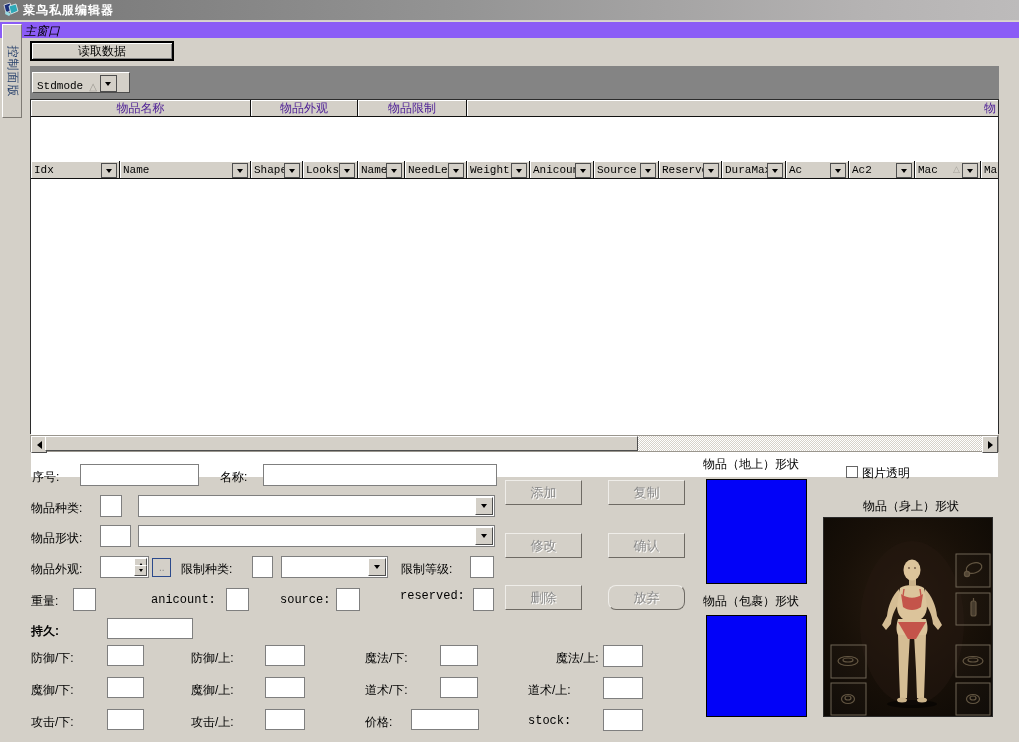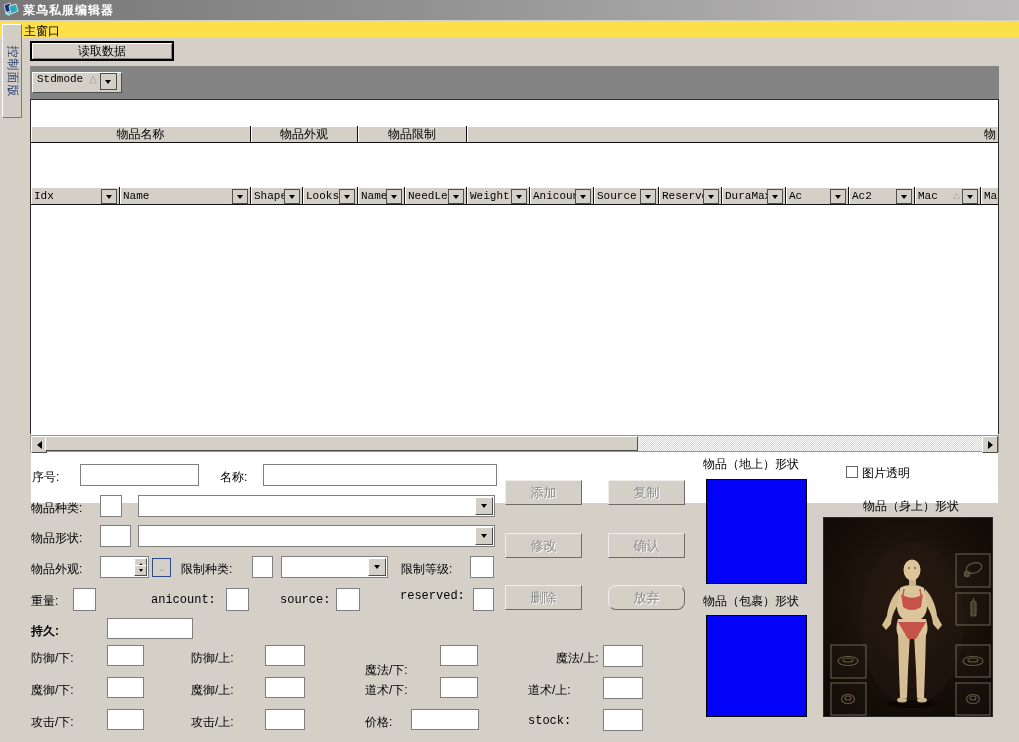--- a/index.html
+++ b/index.html
@@ -7,52 +7,52 @@
   .screen{position:relative;width:1019px;height:742px;background:#d4d0c8;overflow:hidden;}
 
   
   .titlebar{position:absolute;left:0;top:0;width:1019px;height:20px;
     background:linear-gradient(90deg,#777777,#949494 45%,#b5b3b3 85%,#bdbbbb);
     display:flex;align-items:center;}
   .appicon{width:16px;height:16px;margin-left:3px;display:inline-block;}
   .titletext{color:#ffffff;font-size:12px;font-weight:bold;margin-left:4px;letter-spacing:1px;}
 
   
-  .menubar{position:absolute;left:0;top:21px;width:1019px;height:16px;background:#fde047;
-    border-top:1px solid #d9d6cf;}
+  .menubar{position:absolute;left:0;top:21px;width:1019px;height:16px;background:#8b5cf6;
+    border-top:1px solid #d9d6cf;font-style:italic;}
   .menuitem{position:absolute;left:24px;top:1px;font-size:12px;color:#000;}
 
   
   .sidetab{position:absolute;left:2px;top:24px;width:18px;height:92px;background:#d2cec6;
     border-top:1px solid #fff;border-left:1px solid #fff;border-right:1px solid #7e7a74;border-bottom:1px solid #7e7a74;
     display:flex;align-items:center;justify-content:center;}
   .sidetab-text{display:block;transform:rotate(90deg);white-space:nowrap;font-size:12px;color:#27406b;letter-spacing:1px;}
 
   
   .readbtn{position:absolute;left:30px;top:41px;width:144px;height:20px;background:#d4d0c8;
     border:2px solid #000;box-shadow:inset 1px 1px 0 #fff,inset -1px -1px 0 #848484;
     font-size:12px;color:#000;text-align:center;line-height:16px;font-family:"Liberation Sans",sans-serif;padding:0;}
 
   
   .grouppanel{position:absolute;left:30px;top:66px;width:969px;height:33px;background:#848484;}
   .fieldbtn{position:absolute;left:2px;top:6px;height:19px;background:#d4d0c8;
     border:1px solid;border-color:#ffffff #4e4e4e #4e4e4e #ffffff;
-    display:flex;align-items:flex-start;padding:0 4px 0 4px;}
+    display:flex;align-items:flex-end;padding:0 12px 0 4px;}
   .fieldbtn .flabel{font-family:"Liberation Mono",monospace;font-size:11px;color:#000;}
   .sortmark{font-size:10px;color:#9a9790;margin:0 3px 0 6px;}
   .dropbtn{width:15px;height:15px;background:#d4d0c8;border:1px solid #4e4e4e;
     display:inline-flex;align-items:center;justify-content:center;}
   .tri{width:0;height:0;border:3px solid transparent;border-top:4px solid #000;margin-top:3px;display:inline-block;}
 
   
   .grid{position:absolute;left:30px;top:99px;width:969px;height:335px;background:#fff;
     border:1px solid #2b2b2b;box-sizing:border-box;}
   .ghrow,.chrow{display:flex;}
   .gh{height:17px;box-sizing:border-box;background:#d4d0c8;border-right:1px solid #111;border-bottom:1px solid #111;
-    box-shadow:inset 1px 1px 0 #fff;font-size:12px;color:#000000;text-align:center;line-height:16px;overflow:hidden;white-space:nowrap;margin-top:26px;}
+    box-shadow:inset 1px 1px 0 #fff;font-size:12px;color:#4c1d95;text-align:center;line-height:16px;overflow:hidden;white-space:nowrap;}
   .gh.last{text-align:right;padding-right:2px;border-right:none;}
   .ch{height:18px;box-sizing:border-box;background:#d4d0c8;border-right:1px solid #111;border-bottom:1px solid #111;
     box-shadow:inset 1px 1px 0 #fff;display:flex;align-items:center;overflow:hidden;position:relative;margin-top:44px;}
   .chl{font-family:"Liberation Mono",monospace;font-size:11px;color:#000;margin-left:3px;white-space:nowrap;}
   .sortmark2{font-size:9px;color:#a5a29b;position:absolute;right:20px;top:3px;}
   .fbtn{position:absolute;right:2px;top:2px;width:14px;height:13px;background:#d4d0c8;border:1px solid #4e4e4e;
     display:flex;align-items:center;justify-content:center;}
   .gbody{height:298px;background:#fff;}
 
   
@@ -291,21 +291,21 @@
   <span class="lblmono" style="left:400px;top:589px;">reserved:</span>
   <input class="tb" style="left: 473px; top: 588px; width: 21px; height: 23px;">
 
   <span class="lbl" style="left:31px;top:623px;font-weight:bold;">持久:</span>
   <input class="tb" style="left: 107px; top: 618px; width: 86px; height: 21px;">
 
   <span class="lbl" style="left:31px;top:650px;">防御/下:</span>
   <input class="tb" style="left: 107px; top: 645px; width: 37px; height: 21px;">
   <span class="lbl" style="left:191px;top:650px;">防御/上:</span>
   <input class="tb" style="left: 265px; top: 645px; width: 40px; height: 21px;">
-  <span class="lbl" style="left:365px;top:650px;margin-top:12px;">魔法/下:</span>
+  <span class="lbl" style="left:365px;top:650px;">魔法/下:</span>
   <input class="tb" style="left: 440px; top: 645px; width: 38px; height: 21px;">
   <span class="lbl" style="left:556px;top:650px;">魔法/上:</span>
   <input class="tb" style="left: 603px; top: 645px; width: 40px; height: 22px;">
 
   <span class="lbl" style="left:31px;top:682px;">魔御/下:</span>
   <input class="tb" style="left: 107px; top: 677px; width: 37px; height: 21px;">
   <span class="lbl" style="left:191px;top:682px;">魔御/上:</span>
   <input class="tb" style="left: 265px; top: 677px; width: 40px; height: 21px;">
   <span class="lbl" style="left:365px;top:682px;">道术/下:</span>
   <input class="tb" style="left: 440px; top: 677px; width: 38px; height: 21px;">

